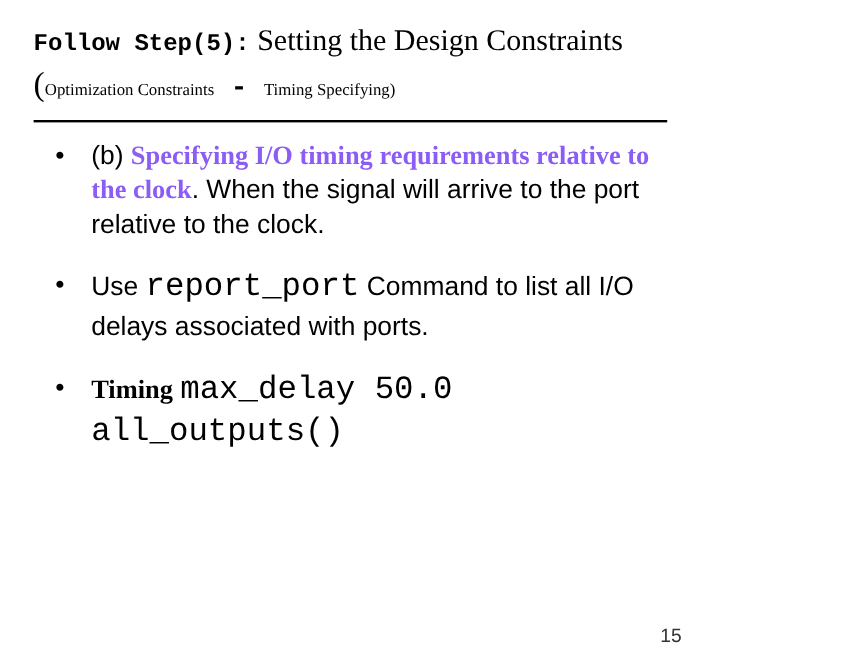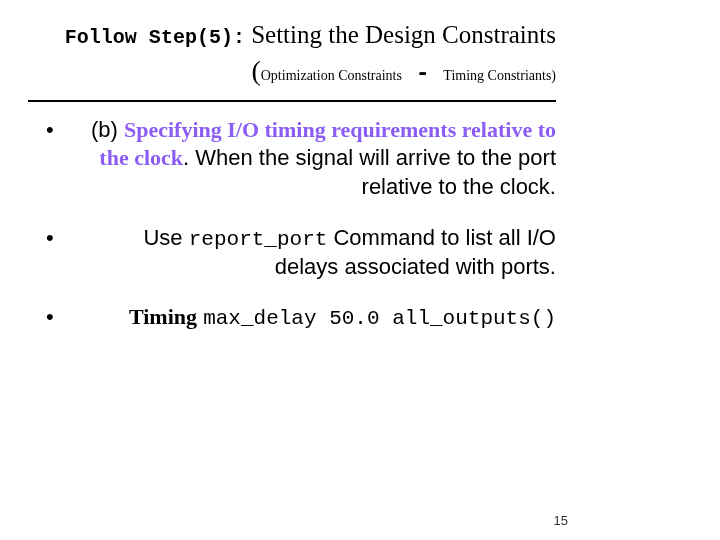--- a/index.html
+++ b/index.html
@@ -12,21 +12,20 @@
     color: #000000;
     position: relative;
     overflow: hidden;
   }
   .slide {
     box-sizing: border-box;
     padding: 18px 28px 10px 28px;
     width: 584px;
     height: 540px;
     position: relative;
-    text-align: right;
   }
   .title-block {
     margin-bottom: 10px;
     line-height: 1.35;
   }
   .title-line {
     font-size: 25px;
   }
   .mono {
     font-family: "Courier New", Courier, monospace;
@@ -74,41 +73,41 @@
   }
   .blue {
     color: #8b5cf6;
   }
   .serif-b {
     font-family: "Times New Roman", Times, serif;
     font-weight: bold;
   }
   .code {
     font-family: "Courier New", Courier, monospace;
-    font-size: 21px;
+    font-size: 27px;
   }
   .pagenum {
     position: absolute;
     right: 16px;
-    bottom: 12px;
-    font-size: 13px;
+    bottom: 0;
+    font-size: 16px;
     color: #333;
   }
 </style>
 </head>
 <body>
 
 <div class="slide">
 
   <div class="title-block">
     <div class="title-line">
       <span class="mono">Follow Step(5):</span><span class="serif"> Setting the Design Constraints</span>
     </div>
     <div class="sub-line">
-      <span class="serif" style="font-size:28px;">(</span><span class="serif sub-small">Optimization Constraints</span><span class="mono-lg"> - </span><span class="serif sub-small">Timing Constriants)</span>
+      <span class="serif" style="font-size:28px;">(</span><span class="serif sub-small">Optimization Constraints</span><span class="mono-lg"> - </span><span class="serif sub-small">Timing Specifying)</span>
     </div>
   </div>
 
   <hr class="rule">
 
   <ul class="bullets">
     <li>
       <span>(b) </span><span class="blue serif-b">Specifying I/O timing requirements relative to the clock</span><span>. When the signal will arrive to the port relative to the clock.</span>
     </li>
     <li>

